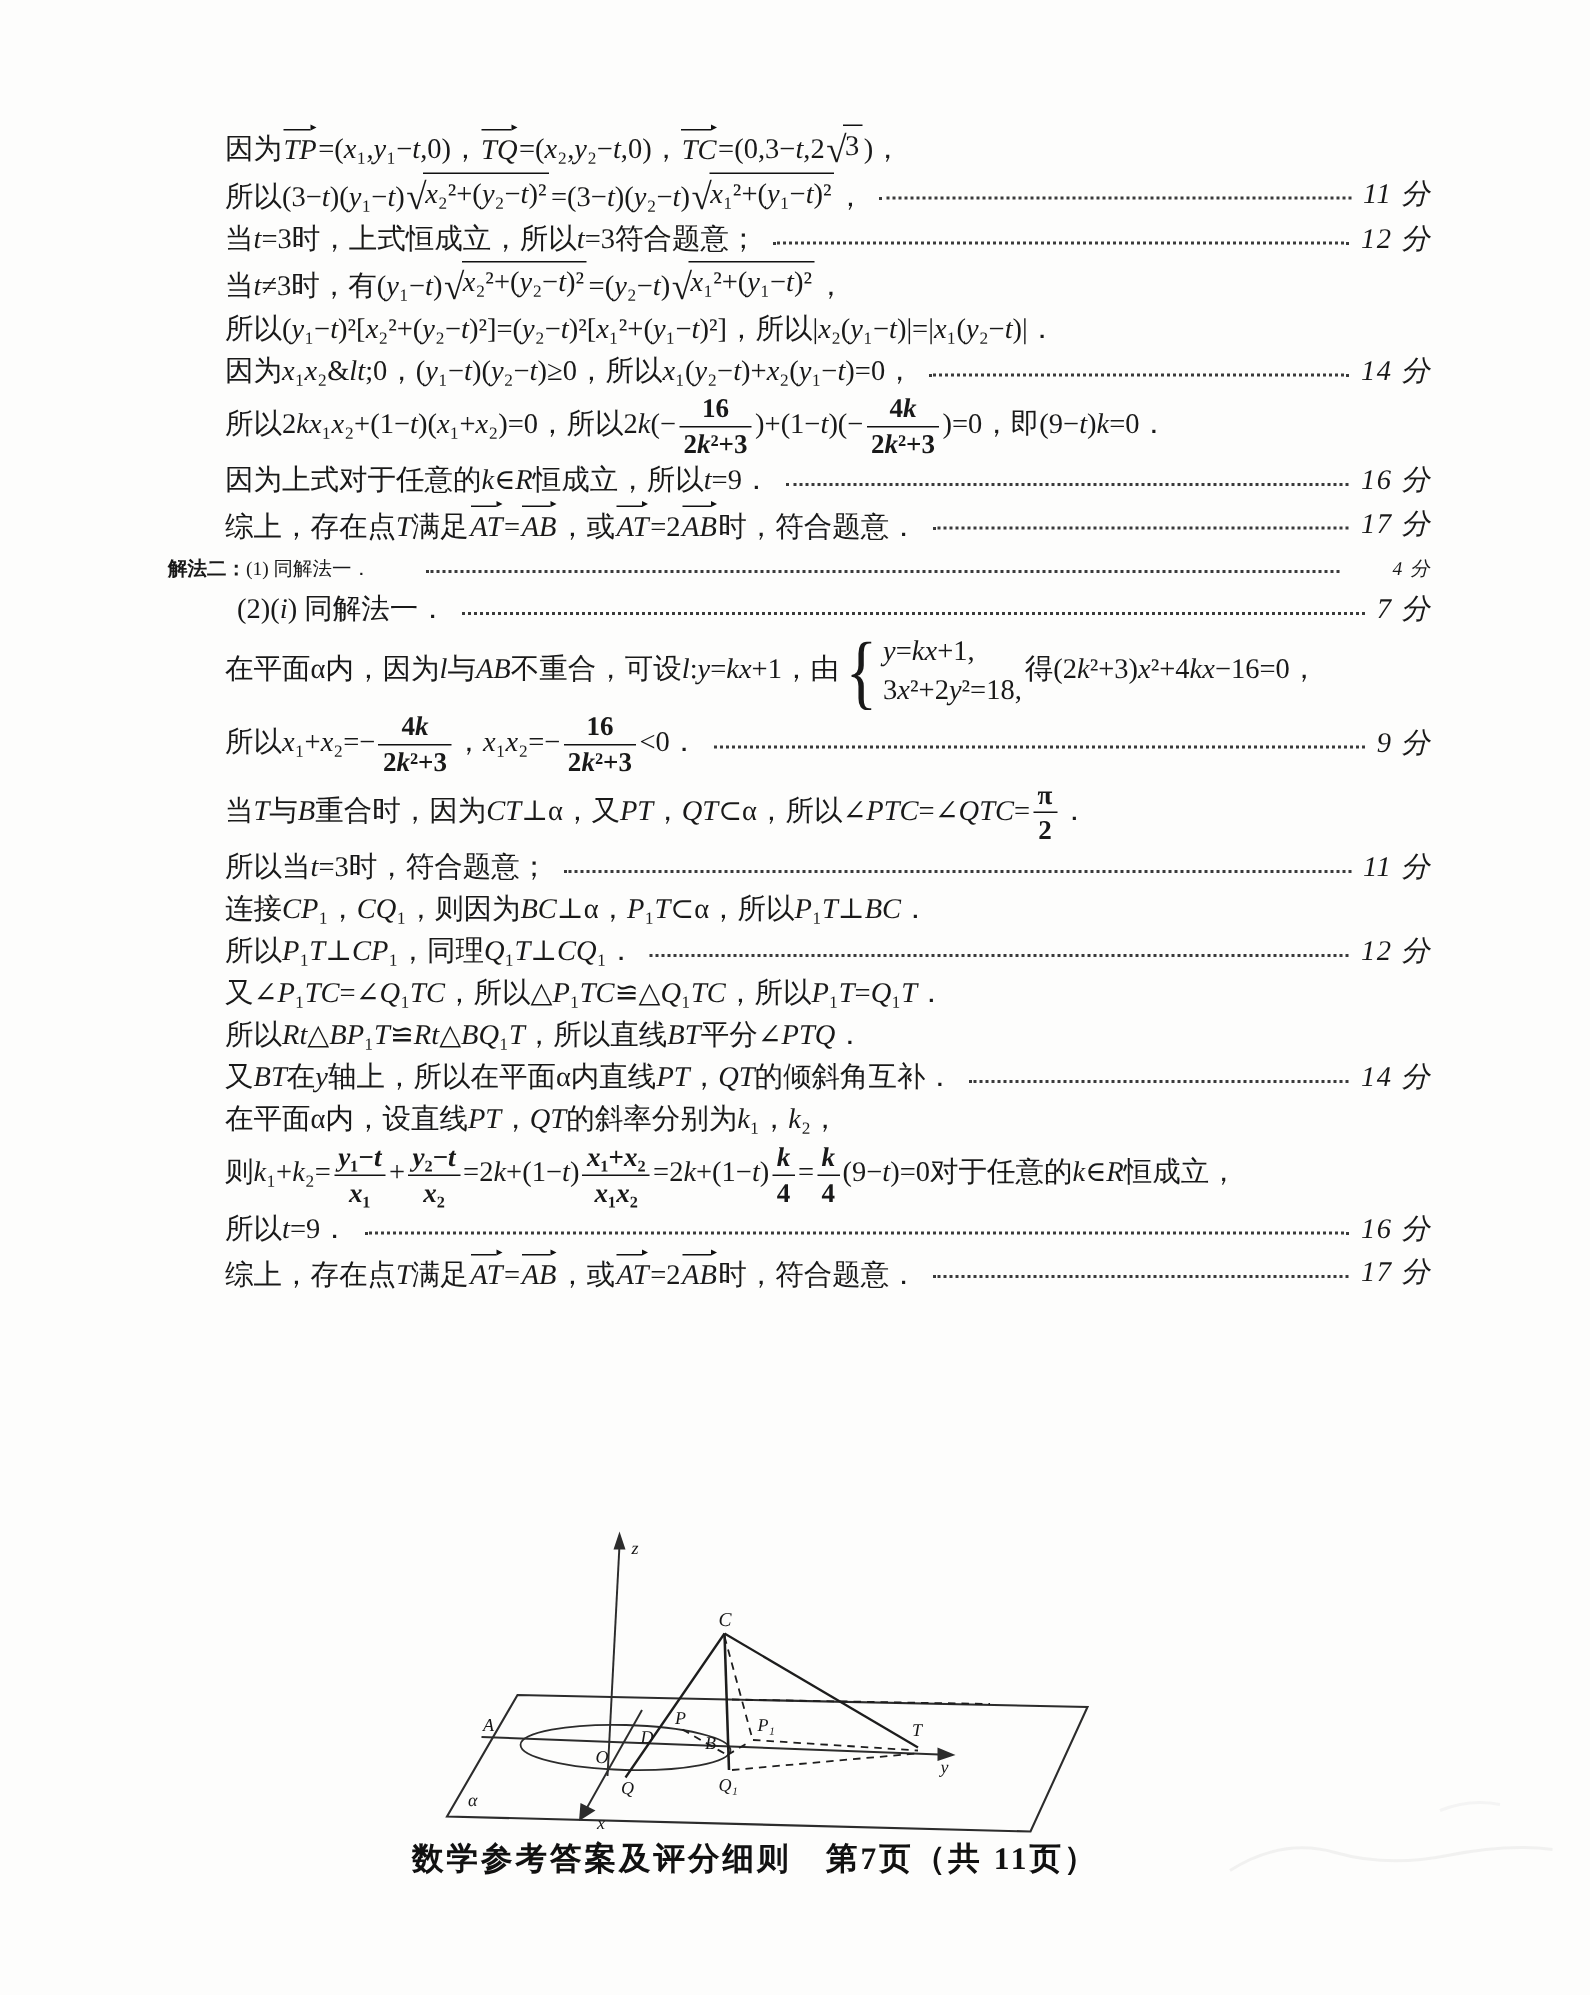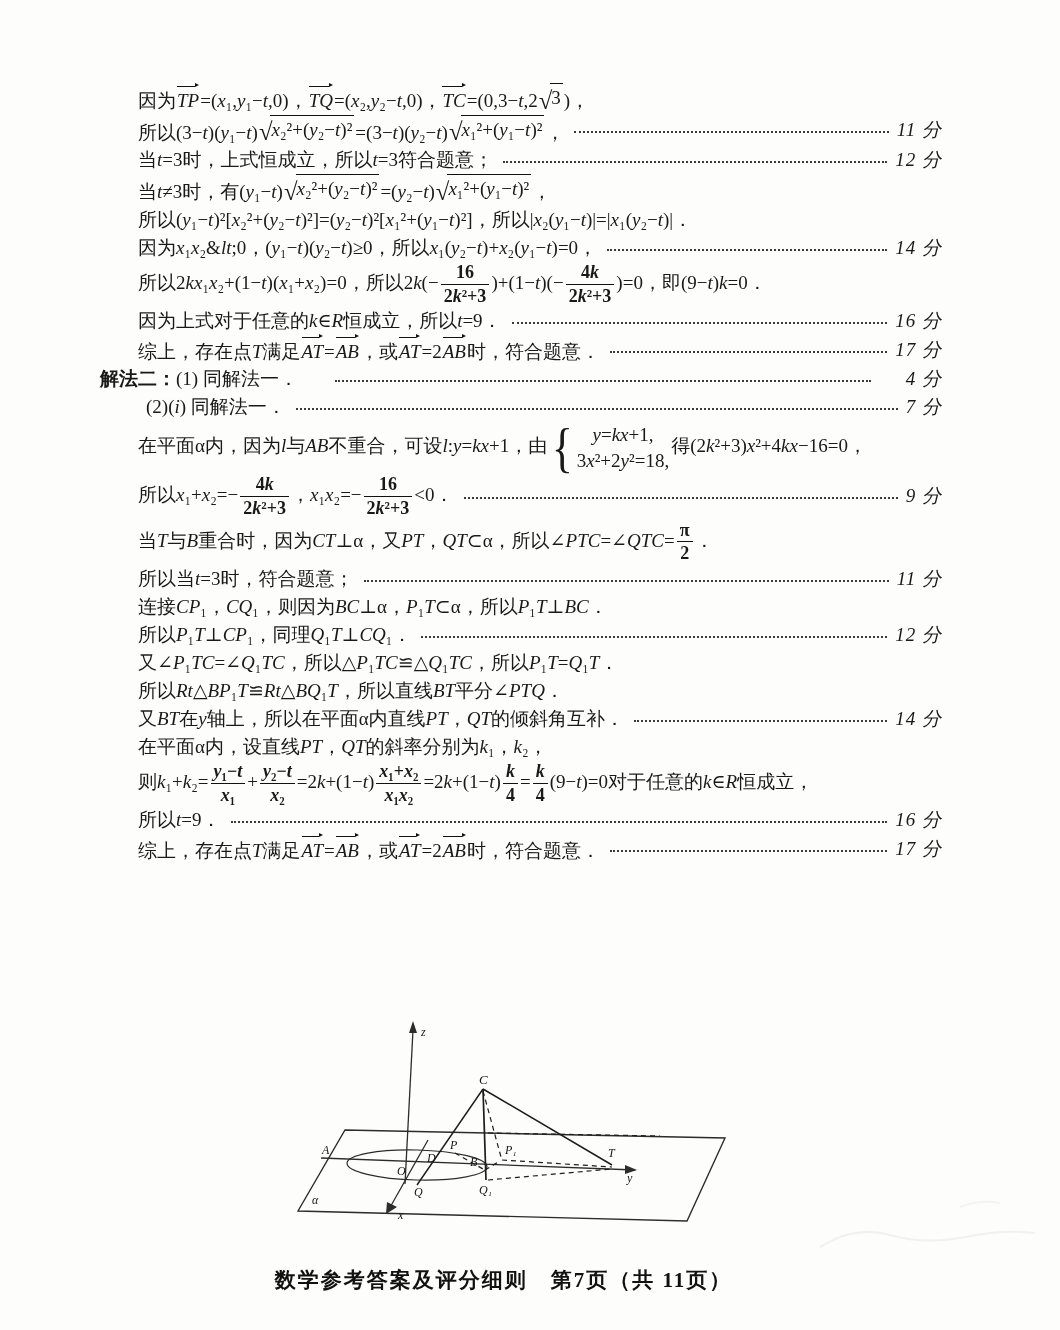--- a/index.html
+++ b/index.html
@@ -2,24 +2,24 @@
 <html><head>
 <meta charset="utf-8">
 <style>
   html,body{margin:0;padding:0;}
   body{
     width:1060px;height:1330px;position:relative;overflow:hidden;
     background:#fdfdfc;color:#191919;
     font-family:"Liberation Serif","DejaVu Serif",serif;
     font-size:19px;
   }
-  #text-block{position:absolute;left:100px;top:82px;width:842px;}
+  #text-block{position:absolute;left:112px;top:82px;width:842px;}
   .line{display:flex;align-items:center;white-space:nowrap;margin:1px 0;min-height:27px;line-height:1.38;}
   .line .content{flex:0 0 auto;}
-  .line.hang{margin-left:0;font-size:19px;gap:27px;}
+  .line.hang{margin-left:0;font-size:13px;gap:27px;}
   .line{margin-left:38px;}
   .line.hang{margin-left:0;}
   .line.sub{margin-left:46px;}
   .leader{flex:1 1 auto;height:0;margin:0 8px 0 10px;align-self:center;
     border-top:2.4px dotted #3a3a3a;transform:translateY(2px);}
   .leader.nodots{border-top:none;}
   .score{flex:0 0 auto;white-space:nowrap;letter-spacing:1px;font-style:italic;}
   
   .frac{display:inline-flex;flex-direction:column;vertical-align:middle;text-align:center;
     margin:0 2px;font-size:0.95em;line-height:1.15;font-weight:bold;}
@@ -27,29 +27,29 @@
   .frac .den{padding:1px 3px 0 3px;display:block;}
   .sqrt{display:inline-flex;align-items:stretch;margin:0 1px;}
   .sqrt .rad{font-size:1.3em;line-height:1;align-self:flex-end;transform:translateY(2px);}
   .sqrt .radicand{border-top:1.3px solid #111;margin-left:-2px;padding:1px 2px 0 1px;}
   .vec{position:relative;display:inline-block;padding-top:3px;margin:0 1px;}
   .vec::before{content:'';position:absolute;top:1px;left:0;right:4px;border-top:1.4px solid #111;}
   .vec::after{content:'';position:absolute;top:-1.6px;right:0;width:0;height:0;
     border-left:4.5px solid #111;border-top:2.6px solid transparent;border-bottom:2.6px solid transparent;}
   .cases{display:inline-flex;align-items:center;vertical-align:middle;margin:0 2px;}
   .cases .brace{font-size:2.9em;font-weight:100;line-height:0.8;transform:scaleX(.8);}
-  .cases .cl{display:flex;flex-direction:column;text-align:center;line-height:1.35;margin-left:1px;}
+  .cases .cl{display:flex;flex-direction:column;text-align:left;line-height:1.35;margin-left:1px;}
   i{font-style:italic;}
   b{font-weight:700;}
   
   #figure{position:absolute;left:278px;top:1012px;}
   #figure text{font-family:"Liberation Serif","DejaVu Serif",serif;font-size:12px;font-style:italic;fill:#161616;}
   #figure .lbl-big{font-size:13px;}
   
-  #footer{position:absolute;left:0;top:1266px;width:1007px;text-align:center;
+  #footer{position:absolute;left:0;top:1225px;width:1007px;text-align:center;
     font-weight:700;font-size:21px;letter-spacing:2px;color:#111;
     font-family:"Liberation Serif","DejaVu Serif",serif;}
   #smudge{position:absolute;right:0;top:1185px;opacity:.5;}
 </style>
 </head>
 <body>
 
 <main id="text-block">
     <div class="line ">
       <span class="content">因为<span class="vec"><i>TP</i></span>=(<i>x</i>₁,<i>y</i>₁−<i>t</i>,0)，<span class="vec"><i>TQ</i></span>=(<i>x</i>₂,<i>y</i>₂−<i>t</i>,0)，<span class="vec"><i>TC</i></span>=(0,3−<i>t</i>,2<span class="sqrt">

